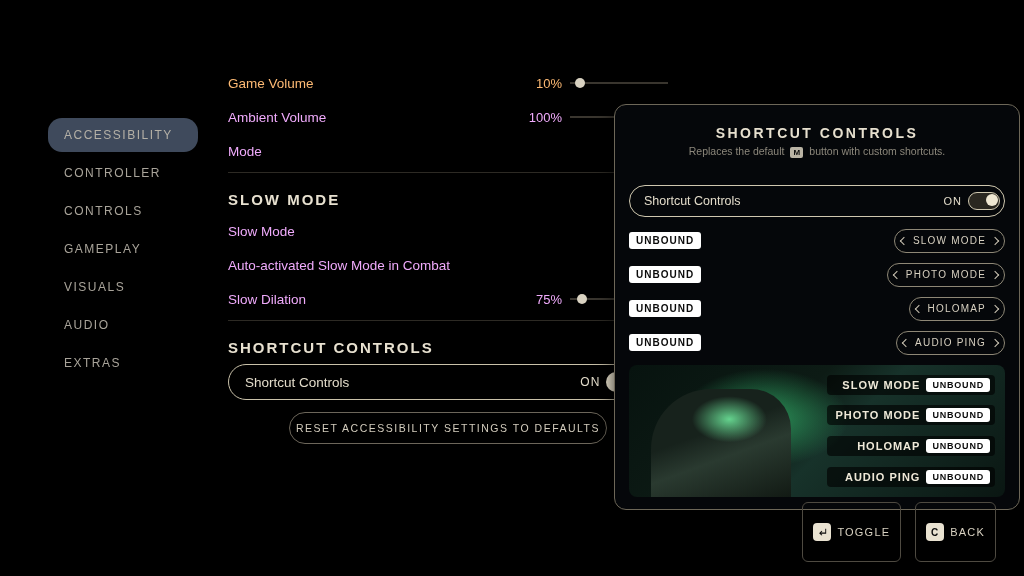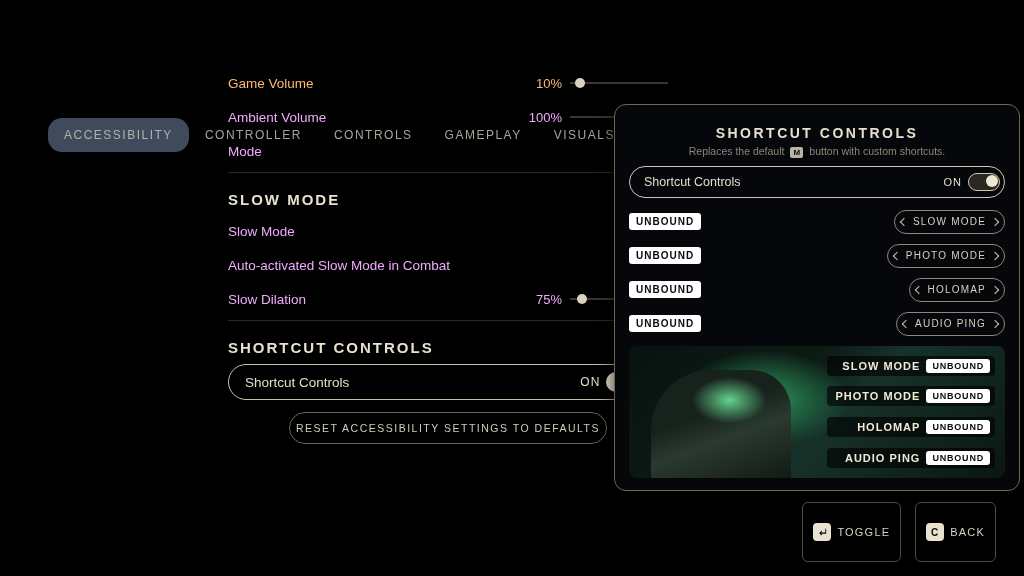--- a/index.html
+++ b/index.html
@@ -1,37 +1,37 @@
 <!DOCTYPE html>
 <html><head>
 <meta charset="utf-8">
 <style>
   html,body{margin:0;padding:0;width:1024px;height:576px;background:#000;font-family:"Segoe UI",Arial,sans-serif;color:#e3ddd0;overflow:hidden;-webkit-font-smoothing:antialiased}
-  .sidebar{position:absolute;left:48px;top:118px;width:150px;display:flex;flex-direction:row;gap:0}
+  .sidebar{position:absolute;left:48px;top:118px;width:150px;display:flex;flex-direction:column;gap:0}
   .sidebar-item{font-size:12px;letter-spacing:1.5px;padding:10px 16px;color:#a9a49a;cursor:pointer;border-radius:14px;margin-bottom:4px}
   .sidebar-item.active{background:#3f4a5c;color:#b4b0a6}
   .content{position:absolute;left:228px;top:66px;width:440px}
   .row{display:flex;align-items:center;height:34px;font-size:13.5px;color:#f0abfc}
   .row.dim{color:#fdba74}
   .row .label{flex:1}
   .row .val{width:54px;text-align:right;padding-right:8px;font-size:13px}
   .slider{display:flex;align-items:center;width:98px}
   .track{flex:1;height:2px;background:#3a362f;position:relative}
   .knob{position:absolute;top:50%;transform:translate(-50%,-50%);width:10px;height:10px;border-radius:50%;background:#d9d2c1}
   .heading{font-size:15px;font-weight:600;letter-spacing:2px;color:#e8e1d0;margin:18px 0 6px}
   .divider{height:1px;background:#2d2a24;margin:4px 0 0}
   .sc-row{display:flex;align-items:center;border:1px solid #c9c1a9;border-radius:18px;height:34px;padding:0 4px 0 16px;margin-top:8px}
   .sc-row .label{flex:1;font-size:13.5px;color:#e3dcca}
   .on{font-size:12px;letter-spacing:1px;margin-right:6px;color:#e3dcca}
   .mod-pill{background:#efe7d2;color:#1a1812;font-size:11px;font-weight:600;letter-spacing:1px;border-radius:12px;padding:4px 14px}
   .reset-btn{margin:12px auto 0;width:316px;height:30px;border:1px solid #6c665a;border-radius:16px;display:flex;align-items:center;justify-content:center;font-size:10.5px;letter-spacing:1.5px;color:#d3ccbd;cursor:pointer}
   
   .panel{position:absolute;left:614px;top:104px;width:376px;background:#05070a;border:1px solid #6d6758;border-radius:12px;padding:14px 14px 12px;box-shadow:0 0 20px rgba(0,0,0,.8)}
   .panel h2{margin:6px 0 4px;text-align:center;font-size:14px;font-weight:600;letter-spacing:2.5px;color:#e7e0cf}
-  .panel .sub{text-align:center;font-size:10.5px;color:#8c877b;margin-bottom:8px}
+  .panel .sub{text-align:center;font-size:10.5px;color:#8c877b;margin-bottom:27px}
   .key-chip{display:inline-flex;align-items:center;justify-content:center;min-width:11px;height:11px;background:#bab4a5;color:#0a0a0a;font-size:8px;font-weight:700;margin:0 3px;border-radius:2px;padding:0 1px;vertical-align:middle}
   .toggle-row{display:flex;align-items:center;border:1px solid #cfc7af;border-radius:16px;height:30px;padding:0 4px 0 14px;margin-bottom:10px}
   .toggle-row .tlabel{flex:1;font-size:12.5px;color:#e3dcca}
   .toggle-row .on2{font-size:11px;letter-spacing:1px;margin-right:6px;color:#e3dcca}
   .switch{width:30px;height:16px;border-radius:9px;background:#2a2720;border:1px solid #cfc7af;position:relative}
   .switch::after{content:"";position:absolute;right:1px;top:1px;width:12px;height:12px;border-radius:50%;background:#efe7d2}
   .bind-row{display:flex;align-items:center;height:28px;margin-bottom:6px;gap:8px}
   .unbound{background:#fff;color:#0a0a0a;font-size:10px;font-weight:700;letter-spacing:1px;border-radius:3px;padding:3px 7px}
   .bind-row .spacer{flex:1}
   .action-pill{display:flex;align-items:center;border:1px solid #8e8776;border-radius:13px;height:22px;padding:0 6px;gap:6px;font-size:10px;letter-spacing:1.2px;color:#d7d0c0}

